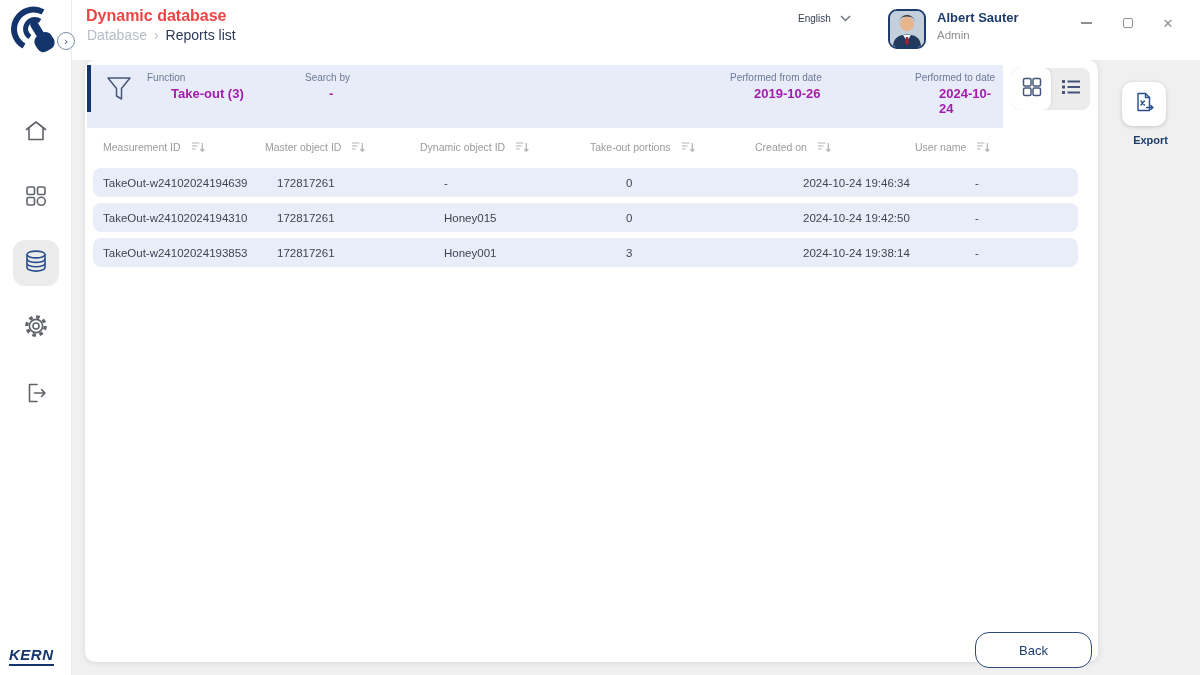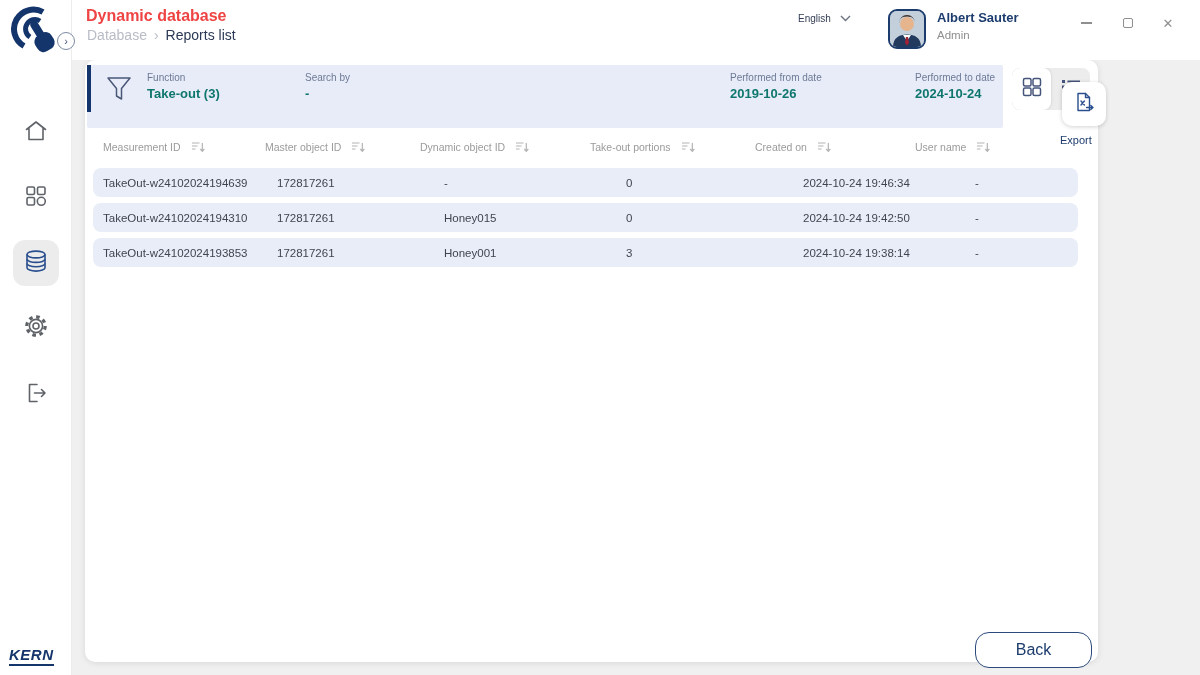--- a/index.html
+++ b/index.html
@@ -34,39 +34,39 @@
   .nav-item.active { background:#ececec; }
   .ni-home { top:110px; } .ni-funcs { top:175px; } .ni-db { top:240px; } .ni-settings { top:305px; } .ni-logout { top:372px; }
   .brand { position:absolute; left:9px; bottom:9px; font-style:italic; font-weight:bold; font-size:15px; letter-spacing:.5px; color:#14356b; border-bottom:2.5px solid #14356b; padding-bottom:1px; }
 
   
   .filter-bar { position:absolute; left:2px; top:5px; width:916px; height:63px; background:#e7ecf8; border-radius:2px; }
   .filter-bar::before { content:""; position:absolute; left:0; top:0; width:4px; height:47px; background:#14356b; }
   .funnel { position:absolute; left:17px; top:9px; }
   .ffield { position:absolute; top:7px; cursor:pointer; }
   .ffield .flabel { font-size:10px; color:#6d7a95; margin-bottom:3px; }
-  .ffield .fvalue { font-size:13px; font-weight:bold; color:#0f766e; }
+  .ffield .fvalue { font-size:13px; font-weight:bold; color:#a21caf;margin-left:24px; }
   .ff-function { left:60px; } .ff-search { left:218px; } .ff-sort { left:357px; } .ff-from { left:643px; } .ff-to { left:828px; }
   .view-toggle { position:absolute; left:927px; top:8px; width:78px; height:42px; background:#ececec; border-radius:8px; display:flex; overflow:hidden; }
   .vt-btn { width:39px; height:42px; display:flex; align-items:center; justify-content:center; cursor:pointer; }
   .vt-btn.active { background:#fff; border-radius:8px; box-shadow:0 0 3px rgba(0,0,0,.15); }
 
   
   .tgrid { display:grid; grid-template-columns:162px 155px 170px 165px 160px 1fr; align-items:center; padding-left:10px; }
   .thead { position:absolute; left:8px; top:81px; width:985px; font-size:10.5px; color:#9b9b9b; }
   .th { display:flex; align-items:flex-start; gap:10px; }
   .sort-icon { cursor:pointer; flex:0 0 auto; }
   .rows { position:absolute; left:8px; top:108px; width:985px; }
   .trow { height:29px; margin-bottom:6px; background:#e9edf8; border-radius:8px; font-size:11.5px; color:#3f4550; cursor:pointer;gap:12px; }
 
   
-  .export-wrap { position:absolute; left:1060px; top:82px; width:48px; text-align:left; z-index:3; }
+  .export-wrap { position:absolute; left:1120px; top:82px; width:48px; text-align:right; z-index:3;font-weight:bold; }
   .export-btn { width:44px; height:44px; margin:0 auto; background:#fff; border-radius:10px; box-shadow:0 1px 4px rgba(0,0,0,.18); display:flex; align-items:center; justify-content:center; cursor:pointer; }
   .export-label { margin-top:8px; font-size:11px; color:#1d3c6e; }
-  .back-btn { position:absolute; left:890px; top:572px; width:117px; height:36px; background:#fff; border:1px solid #2c4a7c; border-radius:14px; font-size:16px; color:#1d3c6e; display:flex; align-items:center; justify-content:center; cursor:pointer; font-family:inherit;text-align:center; }
+  .back-btn { position:absolute; left:890px; top:572px; width:117px; height:36px; background:#fff; border:1px solid #2c4a7c; border-radius:14px; font-size:13px; color:#1d3c6e; display:flex; align-items:center; justify-content:center; cursor:pointer; font-family:inherit;text-align:center; }
 </style>
 </head>
 <body>
 
 <div class="screen">
 
   <div class="content-bg"></div>
 
   <div class="header">
     <div class="title">Dynamic database</div>

